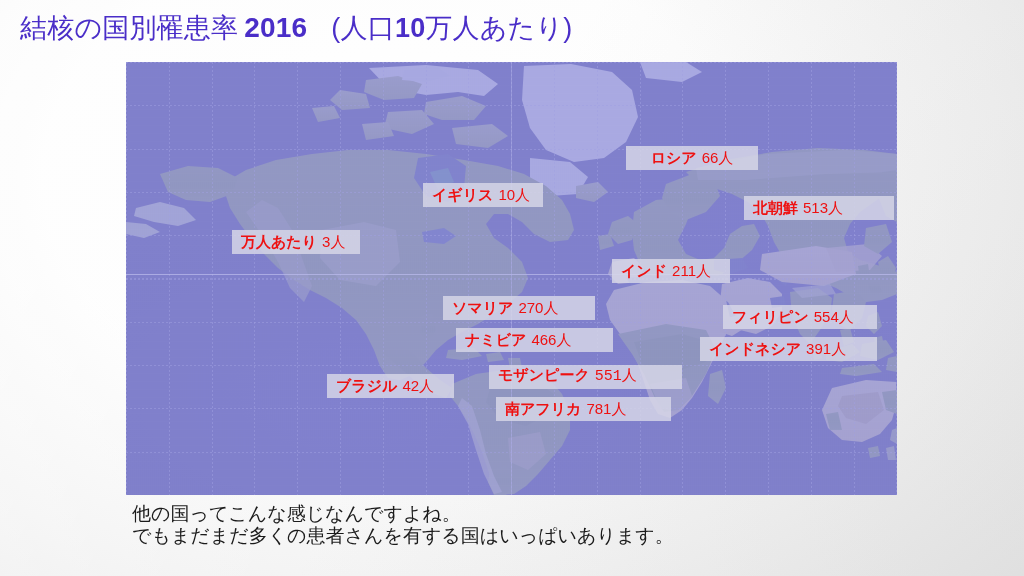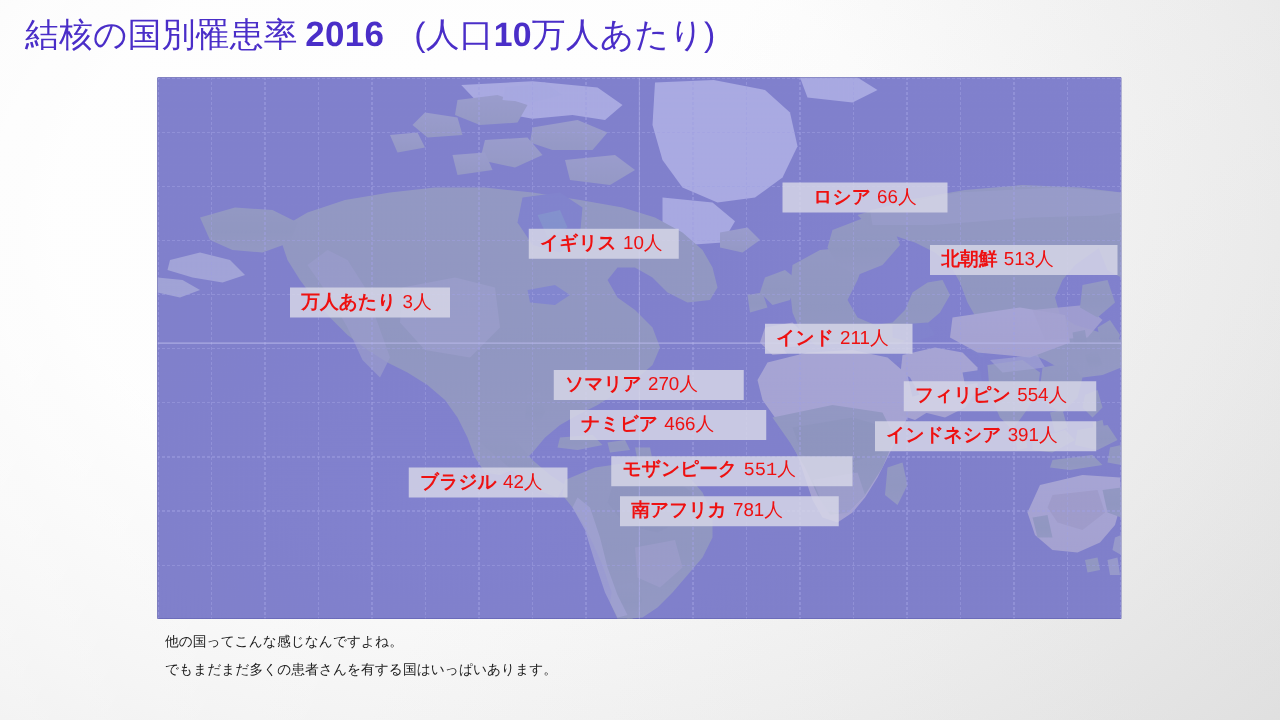--- a/index.html
+++ b/index.html
@@ -143,21 +143,21 @@
   .label .nm { font-weight: bold; }
   .label .vl { font-weight: normal; margin-left: 5px; }
 
   
   #caption {
     position: absolute;
     left: 132px;
     top: 503px;
     z-index: 6;
     color: #1b1b1b;
-    font-size: 11px;
+    font-size: 19px;
     line-height: 22px;
     white-space: nowrap;
   }
   #caption div { margin: 0; }
 </style>
 </head>
 <body>
 
 <div id="slide">
 

